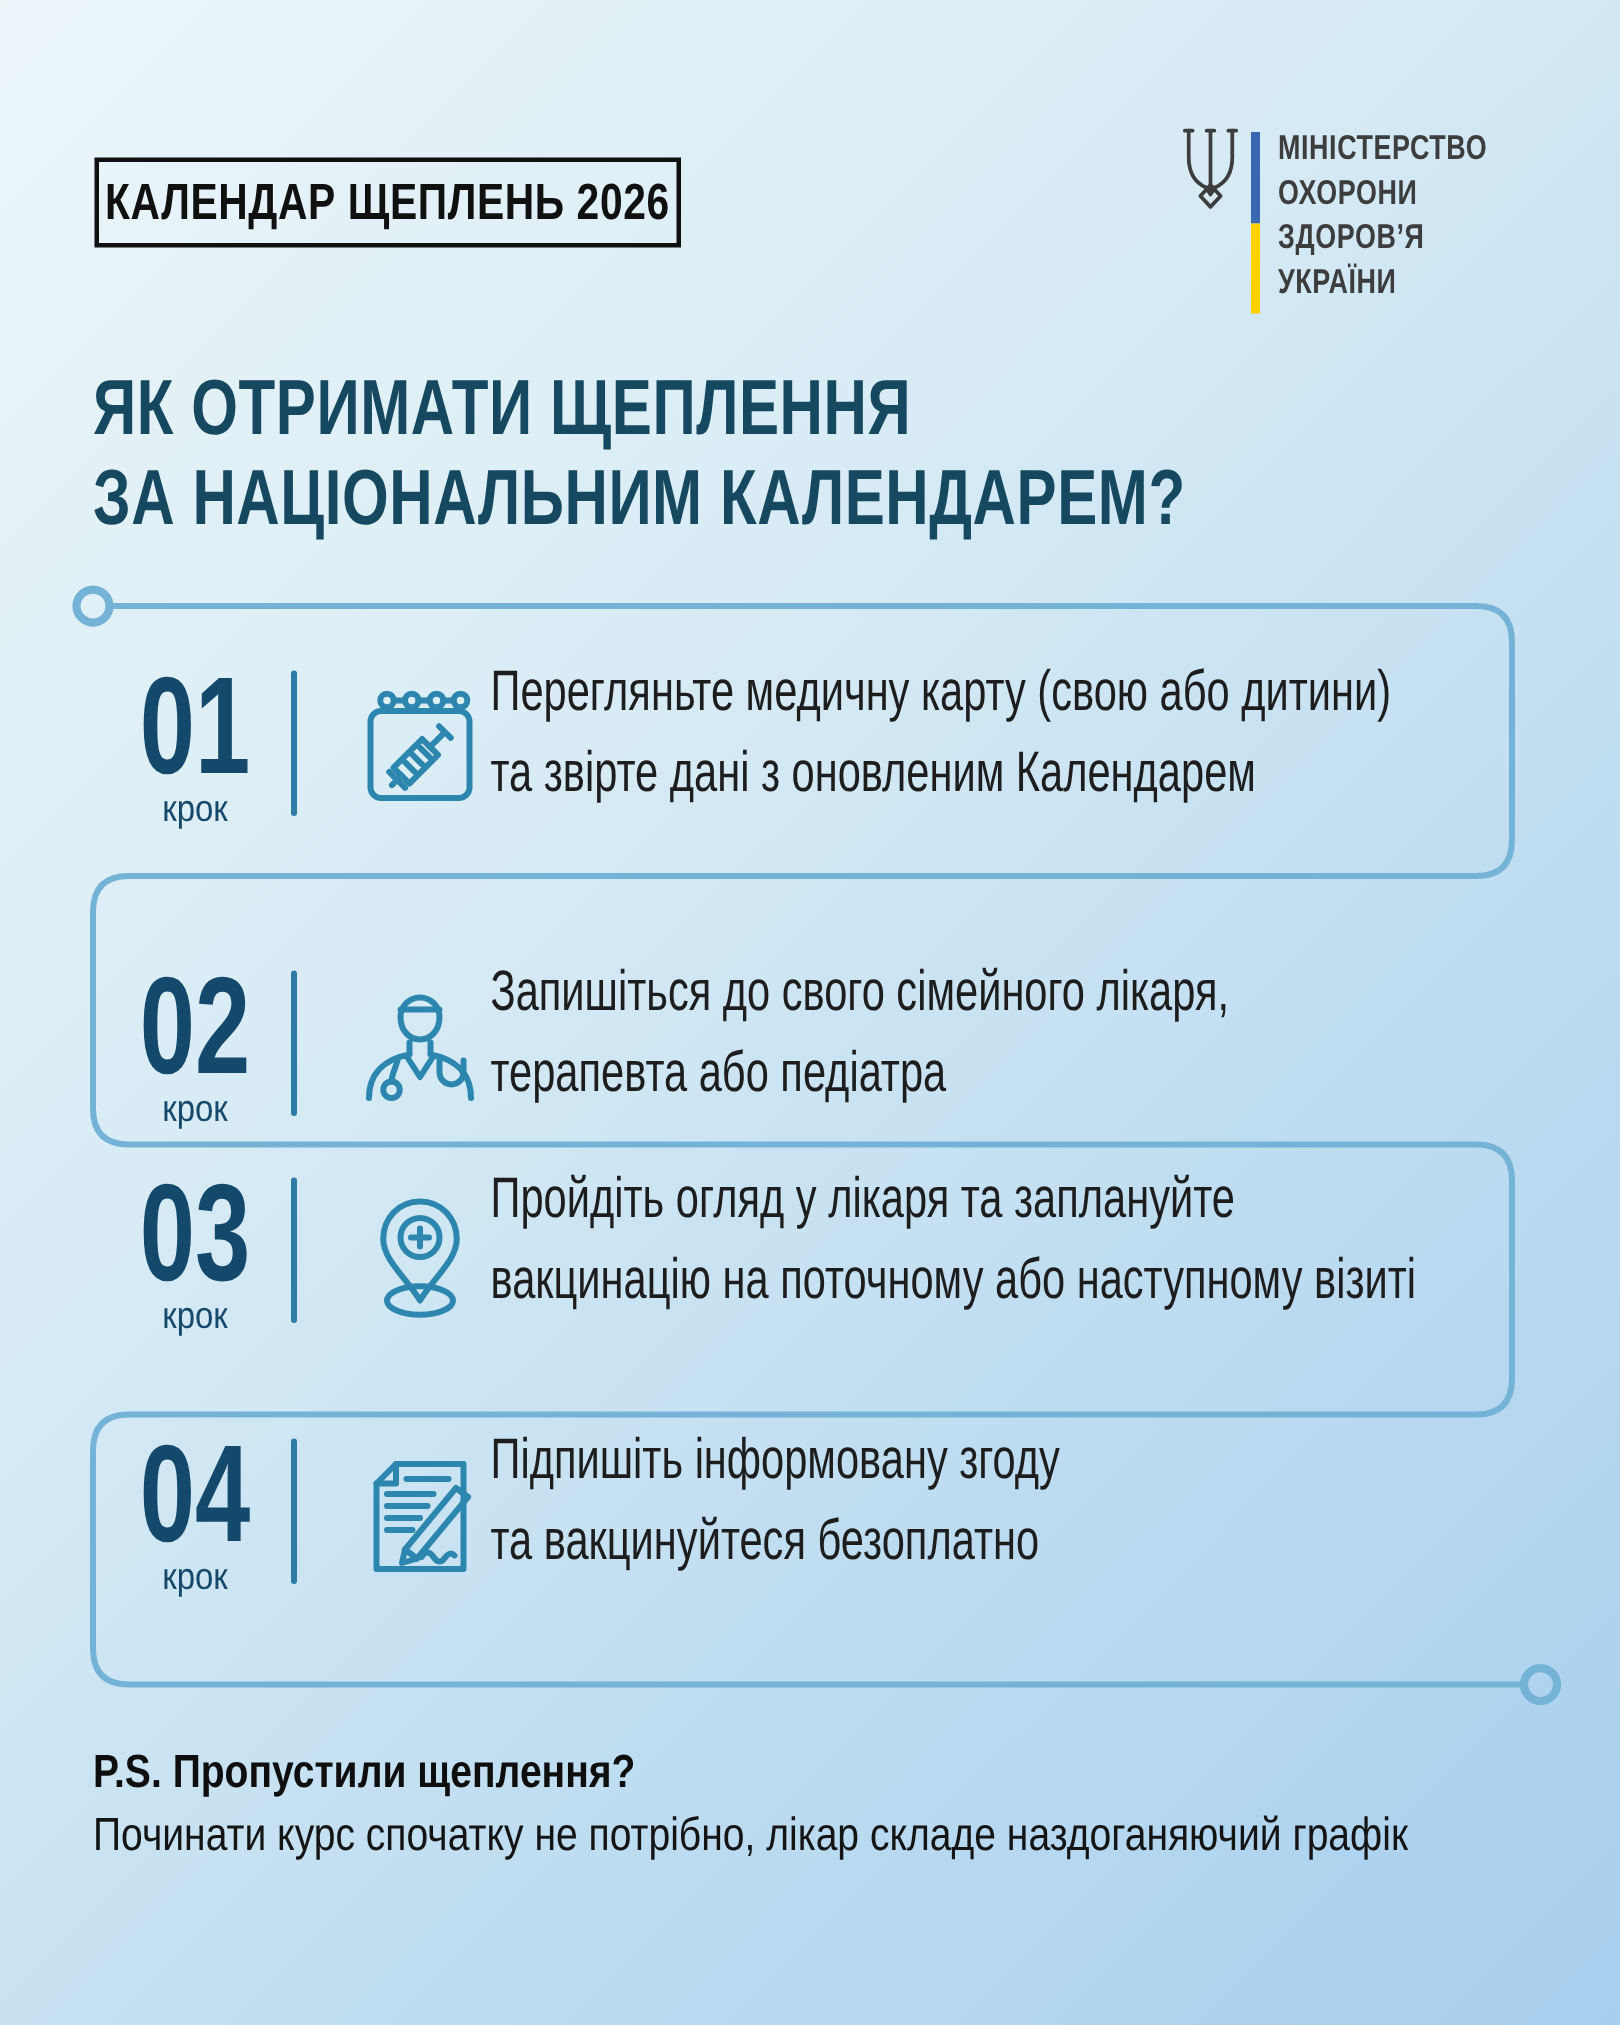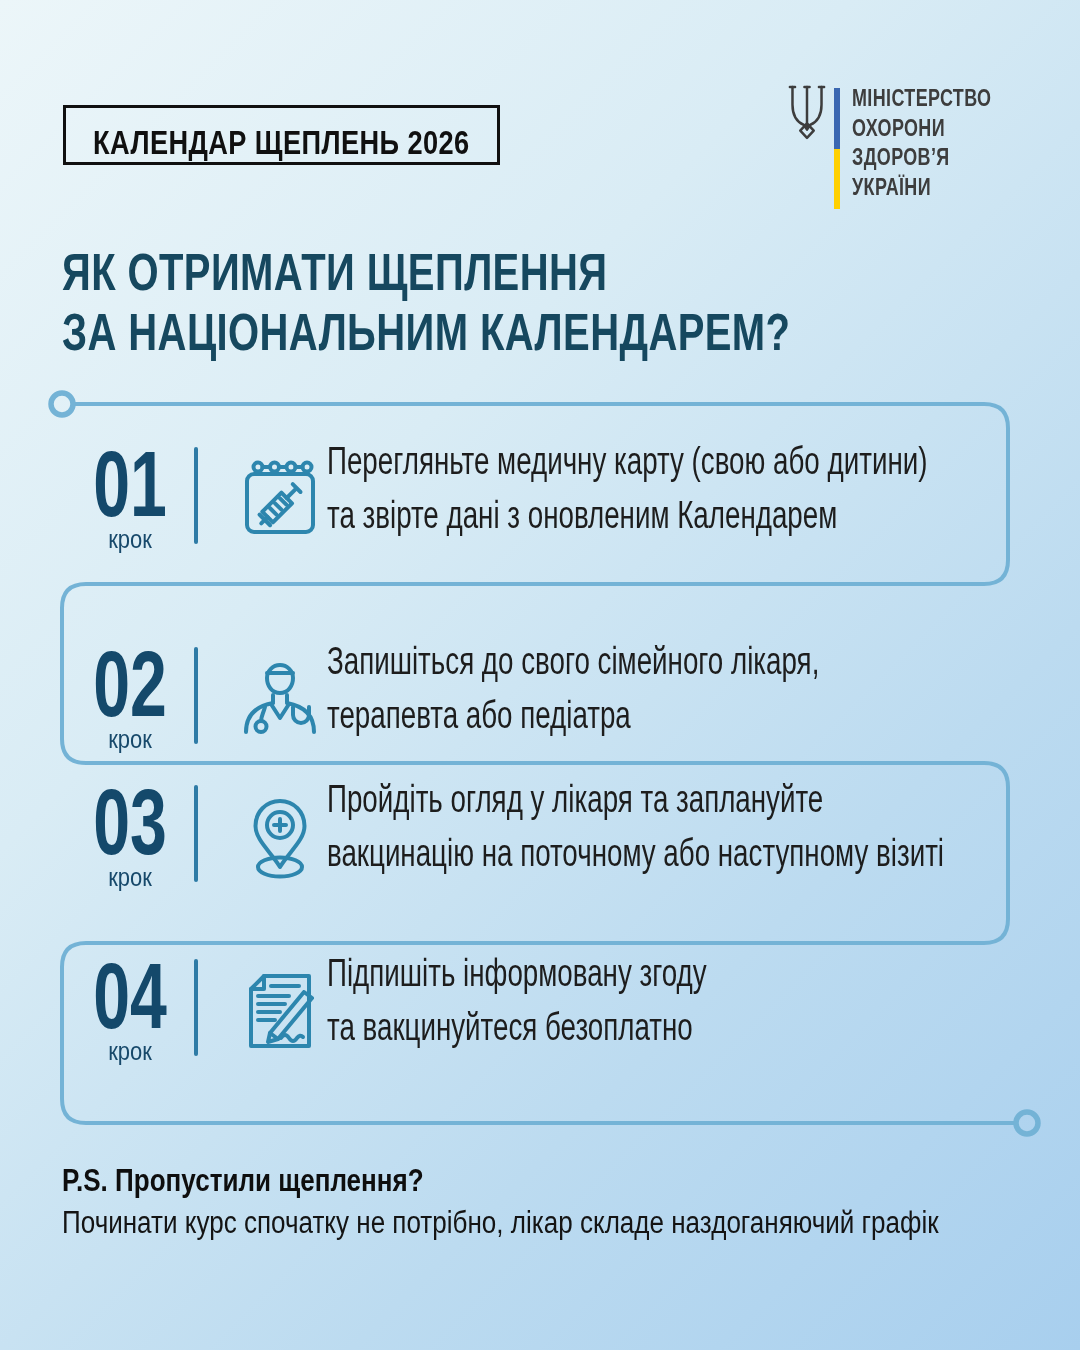--- a/index.html
+++ b/index.html
@@ -7,23 +7,23 @@
     position:relative;
     width:1080px;height:1350px;
     margin:0 auto;
     overflow:hidden;
     background:linear-gradient(135deg,#ecf6f9 0%,#d9ecf5 35%,#bcdbf0 70%,#a8cfee 100%);
     font-family:"Liberation Sans","DejaVu Sans",sans-serif;
   }
   .abs{position:absolute;}
   
   .badge{
-    left:63px;top:105px;width:437px;height:60px;
+    left:63px;top:105px;width:391px;height:60px;
     border:3px solid #101010;box-sizing:border-box;
-    display:flex;align-items:flex-end;justify-content:center;
+    display:flex;align-items:center;justify-content:center;
   }
   .badge span{
     font-size:34px;font-weight:700;color:#101010;white-space:nowrap;
     transform:scaleX(0.80);transform-origin:50% 50%;letter-spacing:.5px;
   }
   
   .logo-trident{left:786px;top:84px;width:42px;height:56px;}
   .logo-bar-blue{left:834px;top:88px;width:6px;height:61px;background:#3a67b1;}
   .logo-bar-yellow{left:834px;top:149px;width:6px;height:60px;background:#ffd000;}
   .logo-text{

